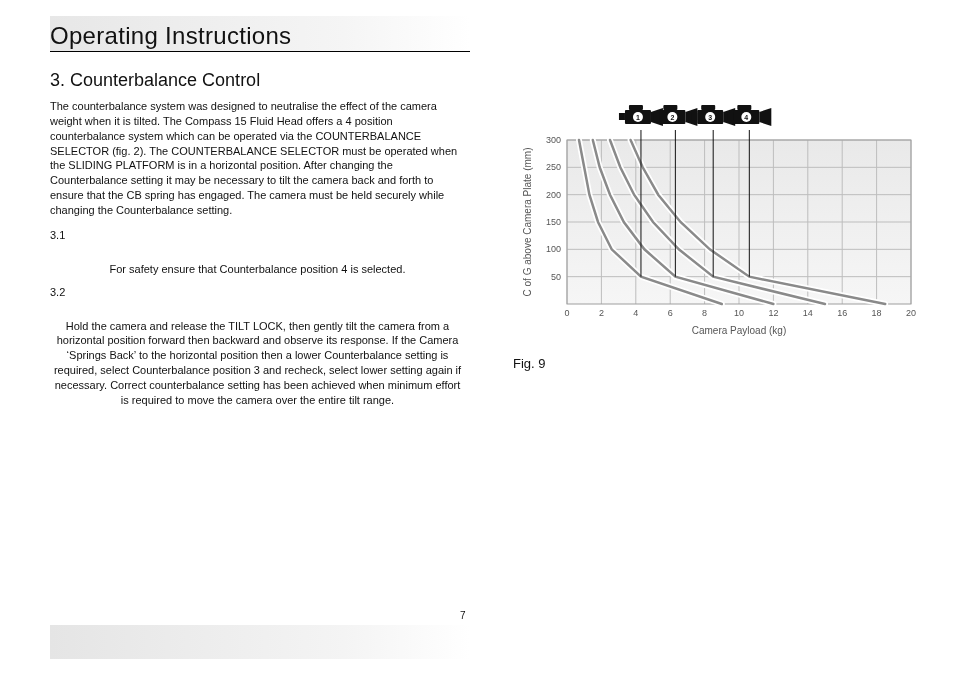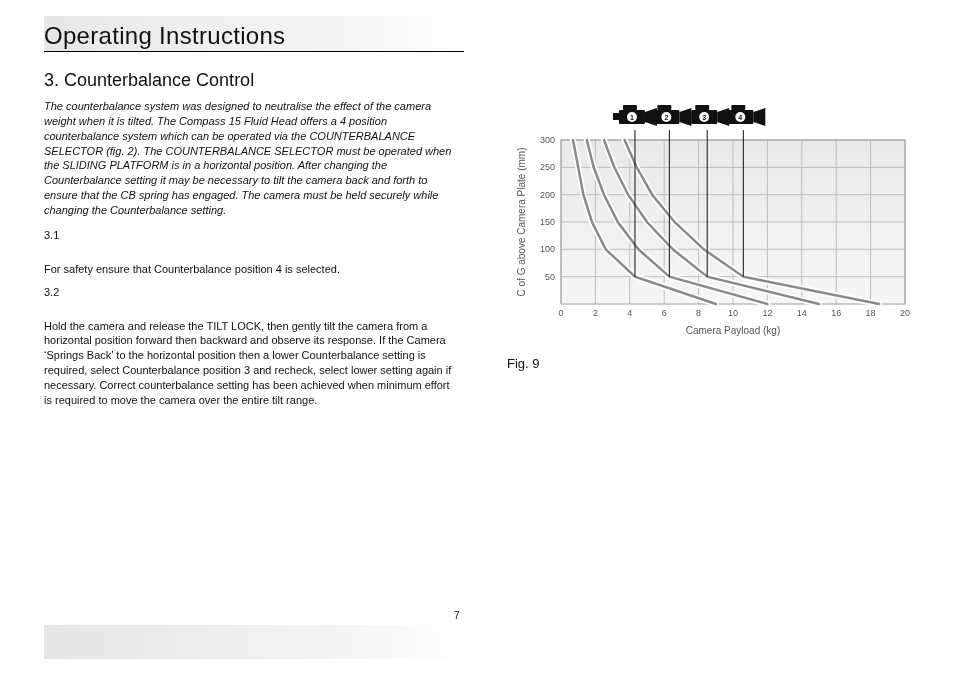--- a/index.html
+++ b/index.html
@@ -11,20 +11,21 @@
     font-family: "Helvetica Neue", Helvetica, Arial, sans-serif;
     color: #111;
     overflow: hidden;
   }
   .page {
     position: relative;
     width: 946px;
     height: 673px;
     box-sizing: border-box;
     padding: 16px 28px 0 44px;
+    margin-left: 6px;
   }
   .header-band {
     width: 420px;
     height: 36px;
     background: linear-gradient(90deg, #e7e7e7 0%, #f5f5f5 70%, #ffffff 100%);
     display: flex;
     align-items: flex-end;
     padding-left: 0;
     margin-bottom: 18px;
   }
@@ -48,39 +49,39 @@
   .right-col { max-width: 430px; }
   h2.section {
     font-size: 18px;
     font-weight: 400;
     margin: 0 0 8px 0;
   }
   .body-text {
     font-size: 11px;
     line-height: 1.35;
     margin: 0 0 10px 0;
-    font-style: italic;
   }
   .steps {
     margin: 0;
     padding: 0;
   }
   .step {
     display: flex;
     font-size: 11px;
     line-height: 1.35;
     margin: 0 0 8px 0;
     flex-direction: column;
   }
   .step .num {
     width: 34px;
     flex: 0 0 34px;
   }
   .step .txt {
     flex: 1;
+    text-align: center;
   }
   .chart-wrap {
     margin-top: 28px;
   }
   .chart {
     display: block;
     margin: 0 auto;
   }
   .chart text {
     font-family: "Helvetica Neue", Helvetica, Arial, sans-serif;

